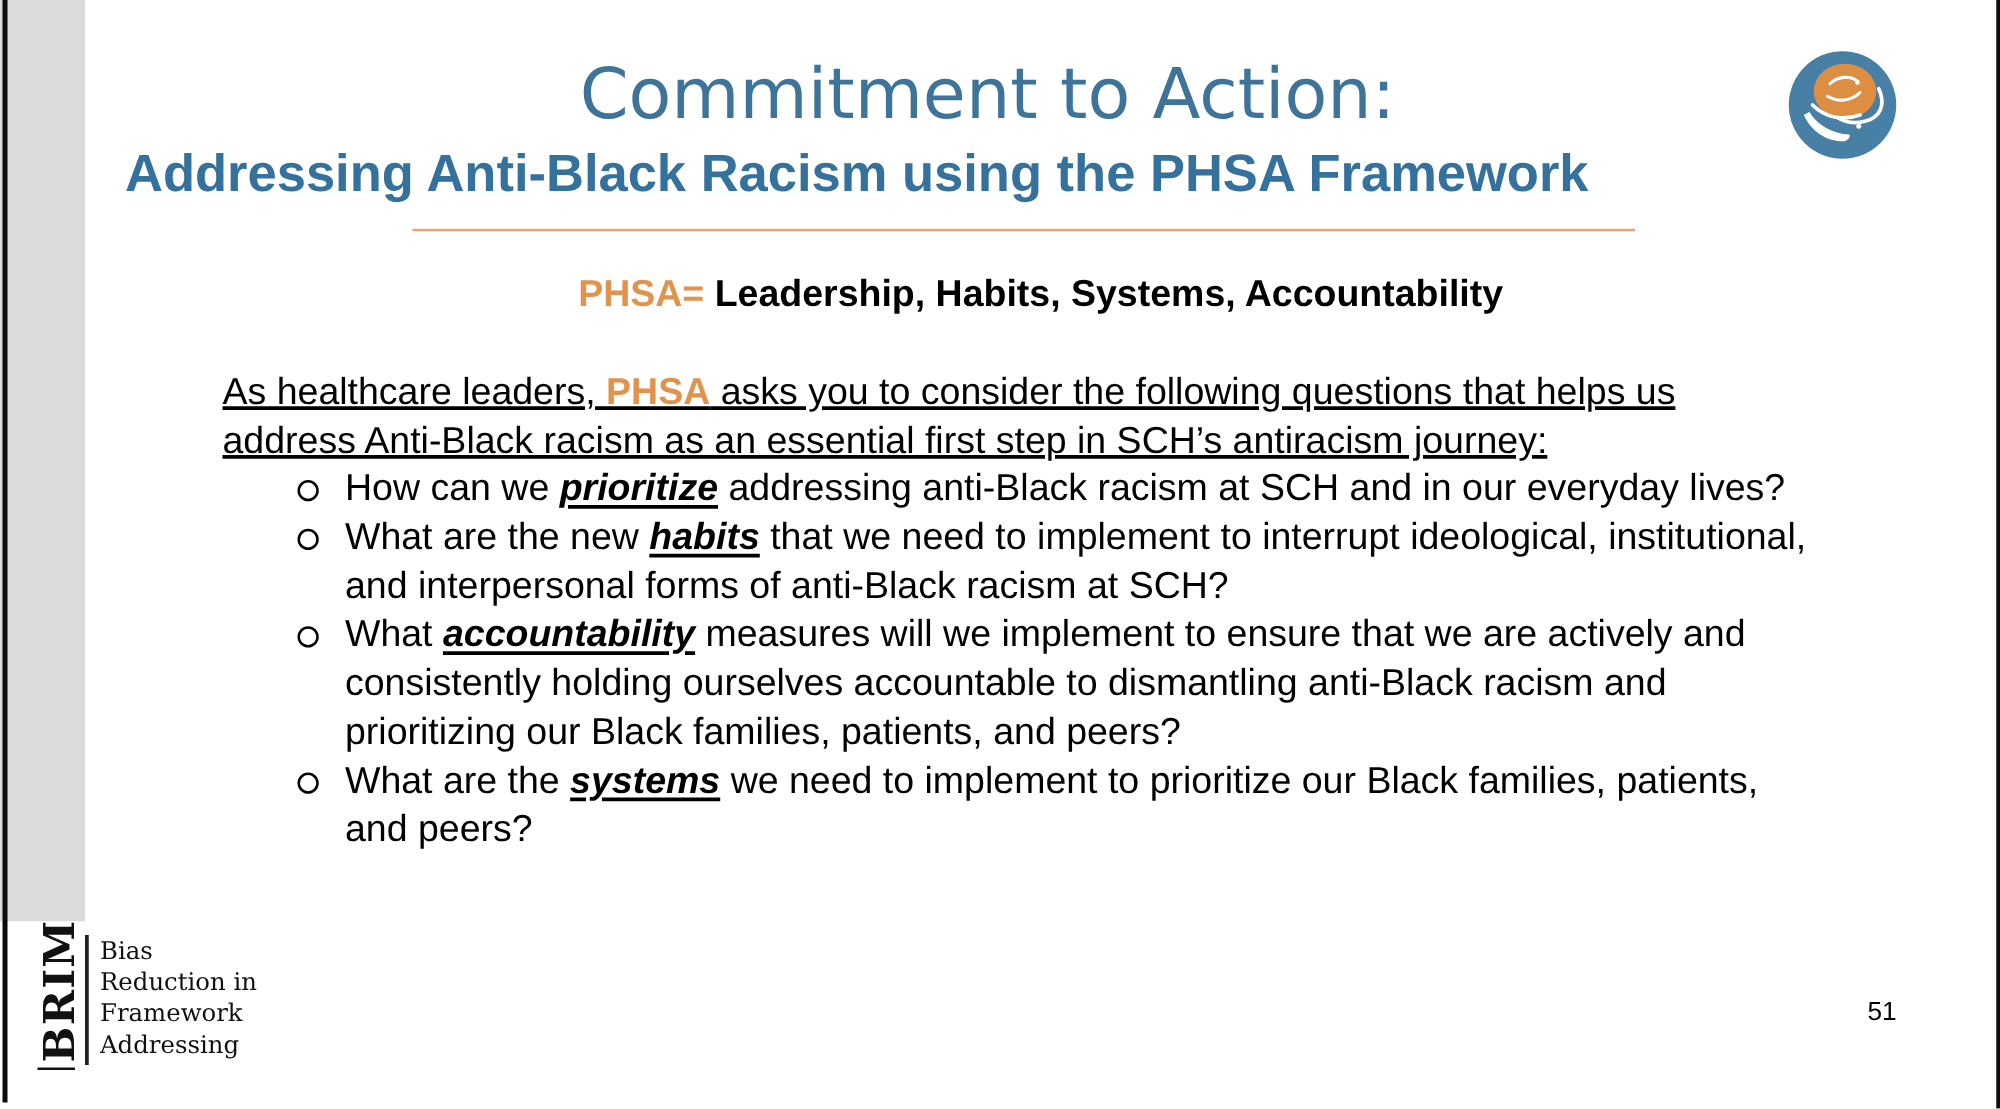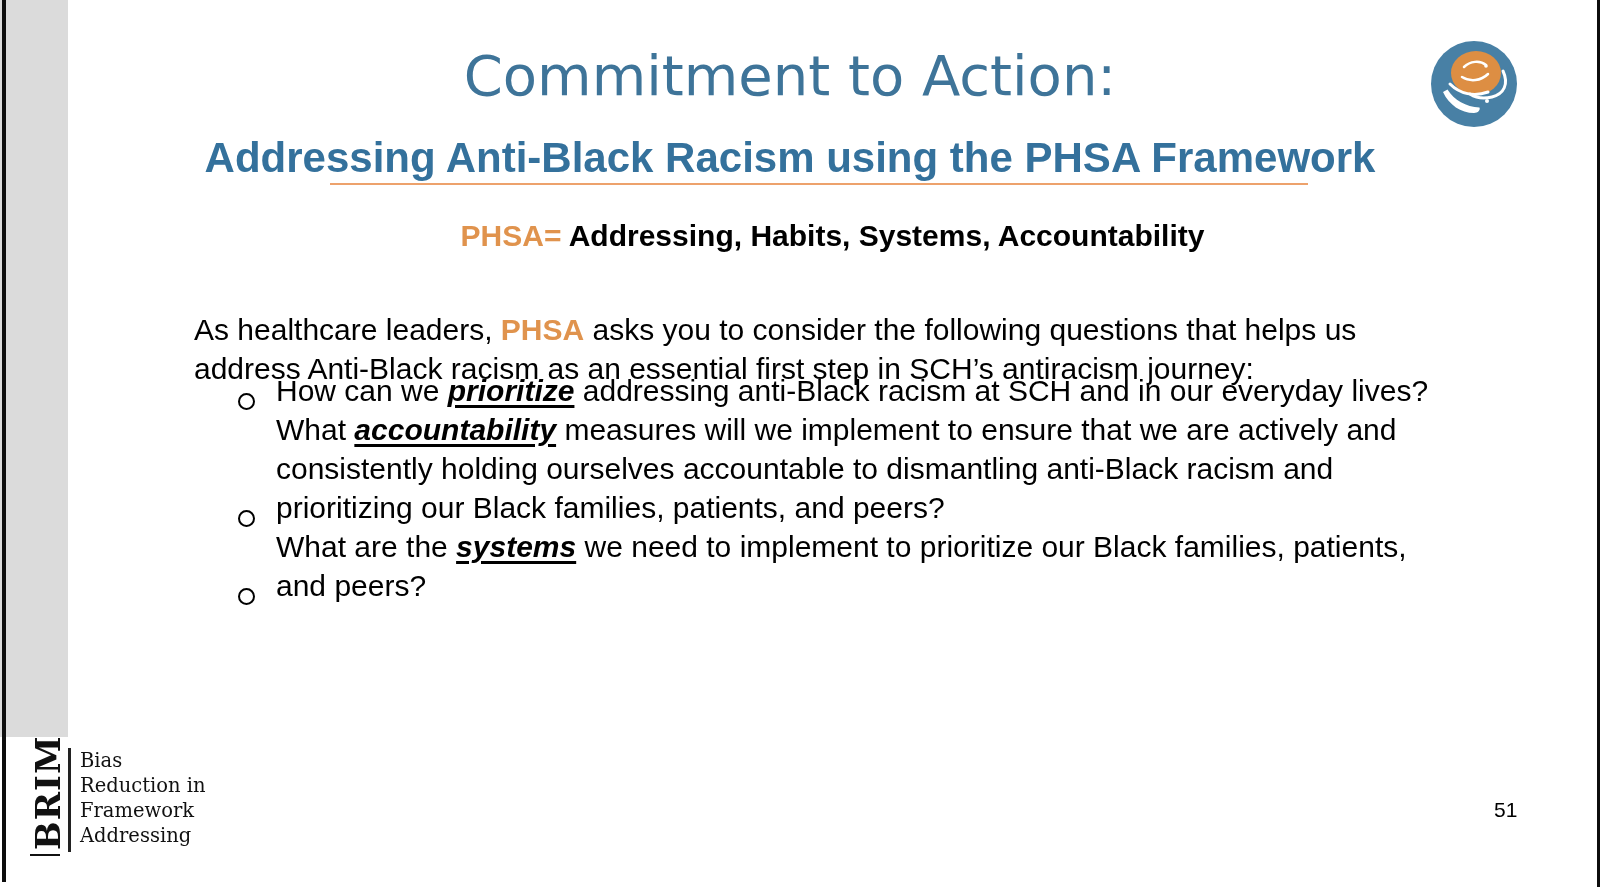--- a/index.html
+++ b/index.html
@@ -18,49 +18,49 @@
 
   
   .title{
     position:absolute;left:100px;top:42px;width:1380px;
     text-align:center;margin:0;
     font-family:"DejaVu Sans","Liberation Sans",sans-serif;
     font-weight:400;font-size:56px;line-height:1.2;
     color:#3e7499;letter-spacing:0px;
   }
   .subtitle{
-    position:absolute;left:100px;top:135px;width:1380px;
-    text-align:center;margin:0;
+    position:absolute;left:100px;top:116px;width:1380px;
+    margin:0;
     font-weight:bold;font-size:42px;line-height:1.1;
     color:#34719c;
   }
   .orange-divider{
     position:absolute;left:330px;top:183px;width:978px;height:0;
     border-top:2px solid #eda26c;
   }
   .phsa-def{
     position:absolute;left:68px;top:216px;width:1529px;
     text-align:center;margin:0;
     font-size:30px;font-weight:bold;line-height:1.3;
   }
   .orange-text{color:#e0934d;}
   .bold{font-weight:bold;}
 
   
   .intro{
-    position:absolute;left:178px;top:294px;width:1232px;margin:16px;
-    font-size:30px;line-height:39px;
+    position:absolute;left:178px;top:294px;width:1232px;margin:0;
+    font-size:30px;line-height:39px;text-decoration:underline;
   }
 
   
   .bullets{
     position:absolute;left:238px;top:371px;width:1215px;margin:0;padding:0;
     list-style:none;font-size:30px;line-height:39px;
   }
-  .bullet{display:flex;align-items:flex-end;margin:0;}
+  .bullet{display:flex;align-items:flex-start;margin:0;}
   .marker{
     flex:0 0 auto;width:13px;height:13px;margin:13px 21px 0 0;
     border:2px solid #000;border-radius:50%;background:transparent;
   }
   .btext{flex:1 1 auto;max-width:1180px;}
   .kw{
     font-weight:bold;font-style:italic;
     text-decoration:underline;text-decoration-thickness:2.5px;text-underline-offset:4px;
   }
 
@@ -88,28 +88,32 @@
 <div class="slide">
 
   <div class="gray-strip"></div>
   <div class="left-border"></div>
   <div class="right-border"></div>
 
   <h1 class="title">Commitment to Action:</h1>
   <h2 class="subtitle">Addressing Anti-Black Racism using the PHSA Framework</h2>
   <div class="orange-divider"></div>
 
-  <p class="phsa-def"><span class="orange-text bold">PHSA=</span><span> Addressing, Habits, Systems, Accountability</span></p>
+  <p class="phsa-def"><span class="orange-text bold">PHSA=</span><span> Leadership, Habits, Systems, Accountability</span></p>
 
   <p class="intro"><span>As healthcare leaders, </span><span class="orange-text bold">PHSA</span><span> asks you to consider the following questions that helps us address Anti-Black racism as an essential first step in SCH’s antiracism journey:</span></p>
 
   <ul class="bullets">
     <li class="bullet">
       <span class="marker"></span>
       <span class="btext"><span>How can we </span><span class="kw">prioritize</span><span> addressing anti-Black racism at SCH and in our everyday lives?</span></span>
+    </li>
+    <li class="bullet">
+      <span class="marker"></span>
+      <span class="btext"><span>What are the new </span><span class="kw">habits</span><span> that we need to implement to interrupt ideological, institutional, and interpersonal forms of anti-Black racism at SCH?</span></span>
     </li>
     <li class="bullet">
       <span class="marker"></span>
       <span class="btext"><span>What </span><span class="kw">accountability</span><span> measures will we implement to ensure that we are actively and consistently holding ourselves accountable to dismantling anti-Black racism and prioritizing our Black families, patients, and peers?</span></span>
     </li>
     <li class="bullet">
       <span class="marker"></span>
       <span class="btext"><span>What are the </span><span class="kw">systems</span><span> we need to implement to prioritize our Black families, patients, and peers?</span></span>
     </li>
   </ul>

